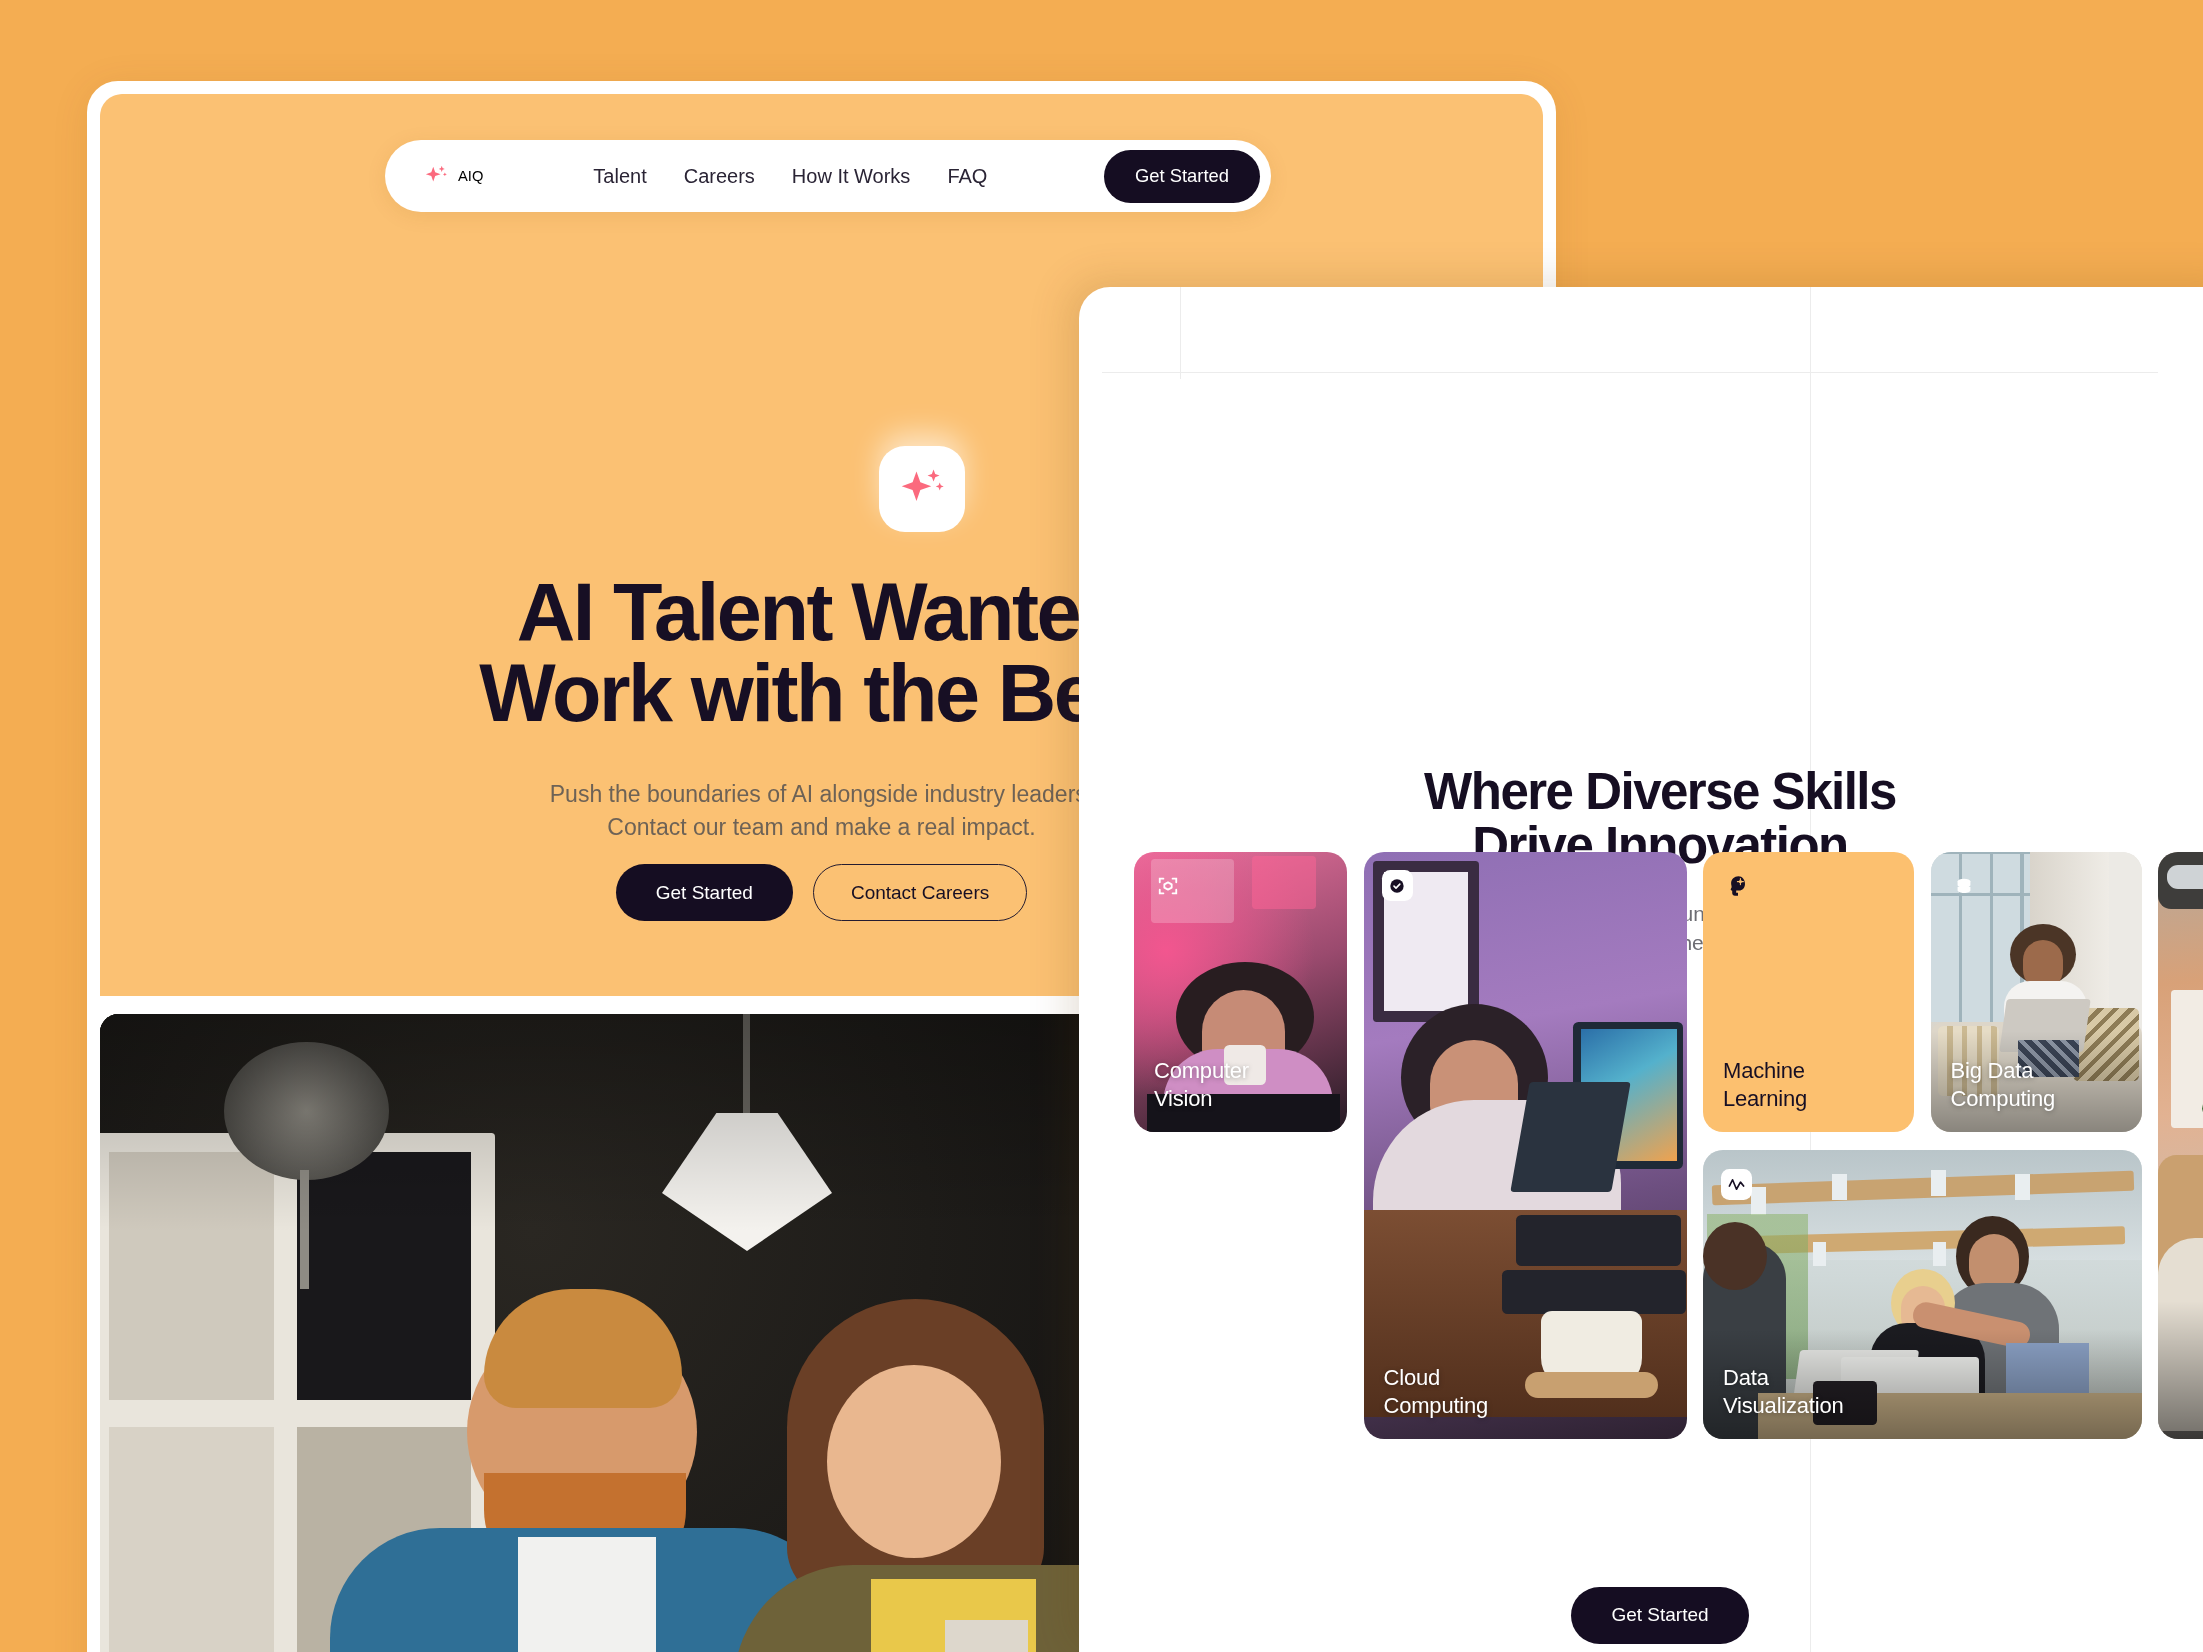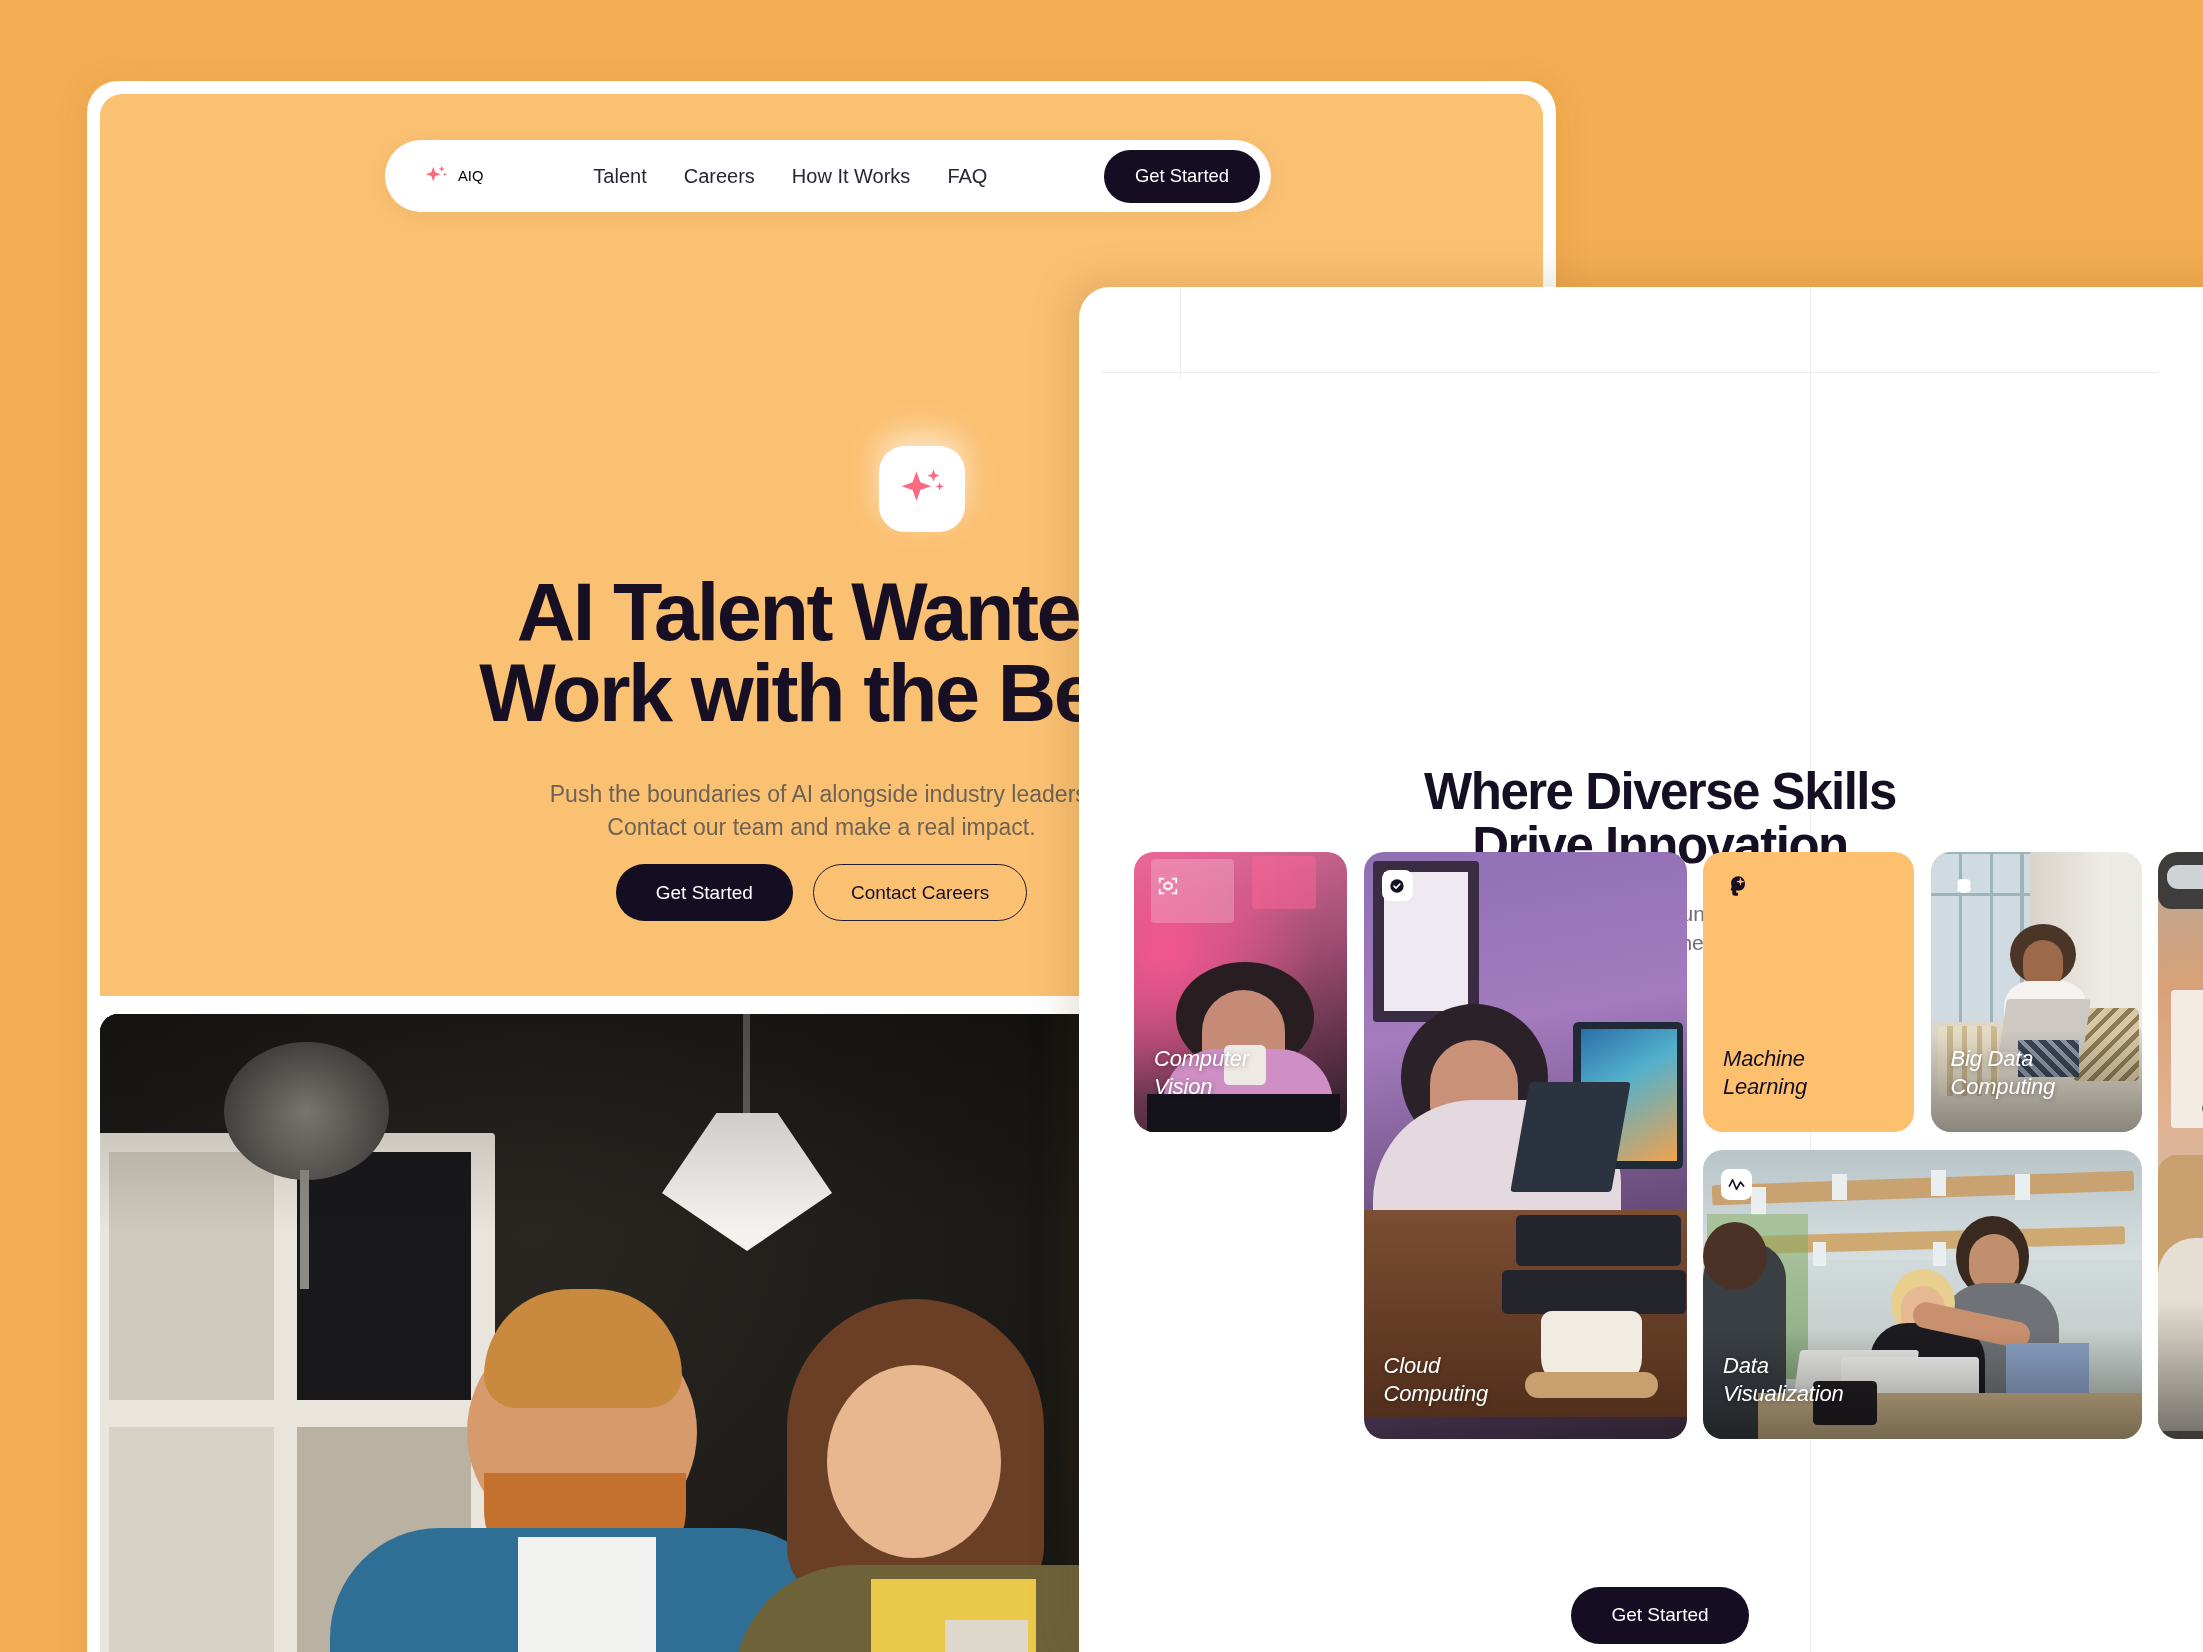--- a/index.html
+++ b/index.html
@@ -149,25 +149,24 @@
     column-gap: 16.5px; row-gap: 18.4px;
   }
   .card {
     position: relative;
     border-radius: 20px;
     overflow: hidden;
     cursor: pointer;
   }
   .card .bg { position: absolute; inset: 0; }
   .card-label {
-    position: absolute; left: 20px; bottom: 32px;
+    position: absolute; left: 20px; bottom: 20px;
     font-size: 22px; line-height: 1.25; font-weight: 500;
     white-space: pre-line; letter-spacing: -0.2px;
     text-shadow: 0 0.9px 5.5px rgba(0,0,0,.35);
-    font-style: italic;
   }
   .card-label.dark { color: #170f24; text-shadow: none; }
   .card-label.light { color: #ffffff; }
   .card-icon {
     position: absolute; left: 18.4px; top: 18.4px;
     width: 31px; height: 31px;
     display: flex; align-items: center; justify-content: center;
   }
   .card-icon.chip { background: #fff; border-radius: 8.3px; }
   .card-icon.chipdark { background: #170f24; border-radius: 8.3px; }

